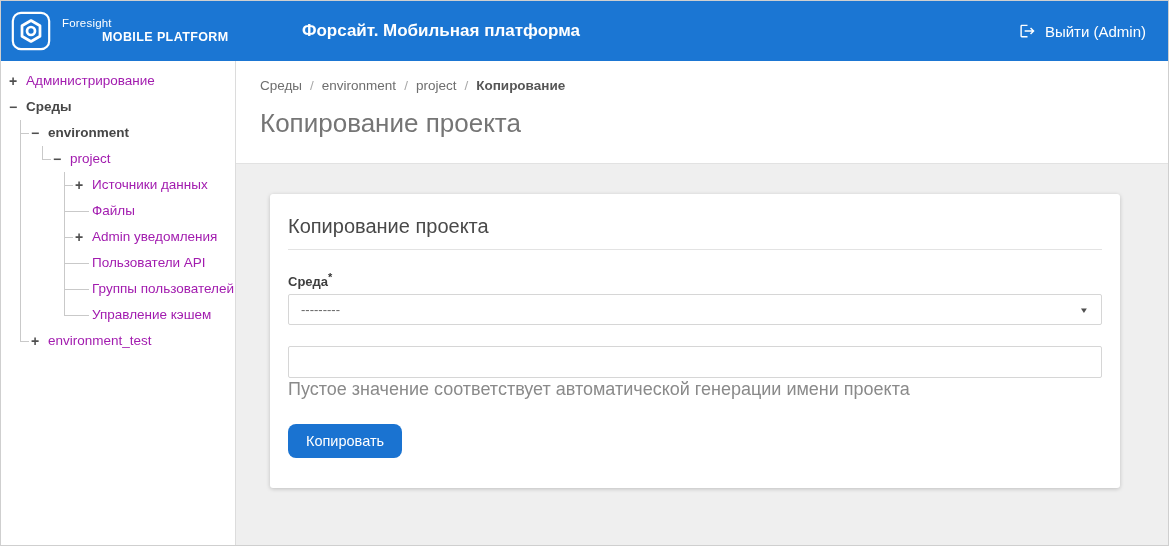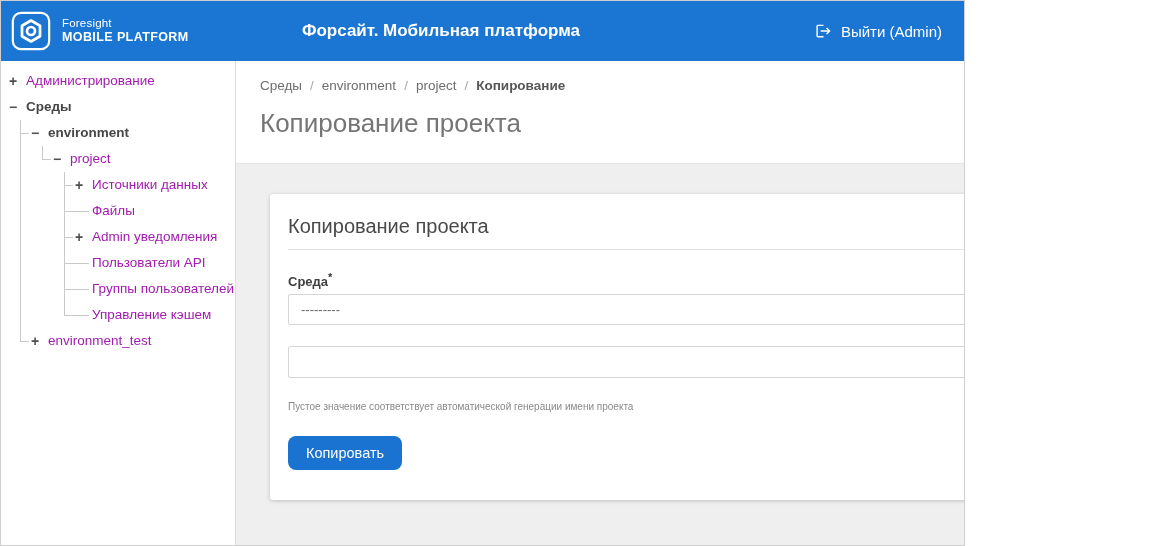--- a/index.html
+++ b/index.html
@@ -2,34 +2,34 @@
 <html lang="ru"><head>
 <meta charset="utf-8">
 <style>
   * { box-sizing: border-box; margin: 0; padding: 0; }
   html,body { background:#fff; }
   body {
     font-family: "Liberation Sans", "DejaVu Sans", sans-serif;
     width: 1169px; height: 546px; overflow: hidden;
   }
   .page {
-    position: relative; width: 965px; height: 546px;
+    position: relative; width: 1169px; height: 546px;
     border: 1px solid #cfcfcf; background:#fff; overflow: hidden;
   }
 
   
   .header {
     position: absolute; top:0; left:0; right:0; height:60px;
     background:#1b76d3; color:#fff; display:flex; align-items:center;
   }
   .logo-box { display:flex; align-items:center; gap:11px; padding-left:10px; cursor:pointer; }
   .logo-mark { width:40px; height:40px; flex:0 0 40px; }
   .logo-text { display:flex; flex-direction:column; line-height:1.25; }
   .logo-line1 { font-size:11.5px; font-weight:400; letter-spacing:.2px; }
-  .logo-line2 { font-size:12.5px; font-weight:700; letter-spacing:.4px; }
+  .logo-line2 { font-size:12.5px; font-weight:700; letter-spacing:.4px;margin-left:40px; }
   .header-title {
     position:absolute; left:440px; top:50%; transform:translate(-50%,-50%);
     font-size:17px; font-weight:700; white-space:nowrap;
   }
   .logout {
     position:absolute; right:22px; top:50%; transform:translateY(-50%);
     display:flex; align-items:flex-start; gap:9px; font-size:15px; cursor:pointer;
     background:none; border:none; color:#fff; font-family:inherit;
   }
   .logout svg { width:17px; height:17px; display:block; }
@@ -92,21 +92,21 @@
     -webkit-appearance:none; appearance:none; font-family:inherit; cursor:pointer;
   }
   .sel-arrow {
     position:absolute; right:13px; top:50%; transform:translateY(-50%) scaleY(.8);
     font-size:10px; color:#4f4f4f; pointer-events:none;
   }
   input.field {
     width:100%; height:32px; border:1px solid #d6d6d6; border-radius:2px;
     background:#fff; color:#444; font-size:13px; padding:0 12px; font-family:inherit;
   }
-  .help-text { margin-top:23px; font-size:10px; color:#8a8a8a; }
+  .help-text { margin-top:1px; font-size:18px; color:#8a8a8a; }
   .submit-btn {
     margin-top:24px; display:inline-block; background:#1a73d1; color:#fff;
     border:none; border-radius:8px; padding:9px 18px; font-size:14.5px;
     font-family:inherit; cursor:pointer;
   }
 </style>
 </head>
 <body>
 
 <div class="page">

